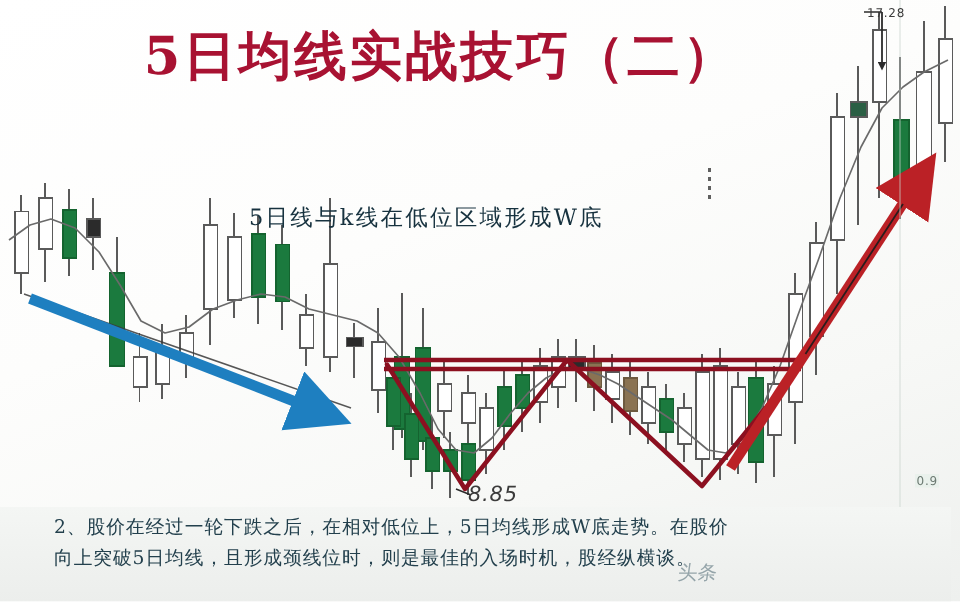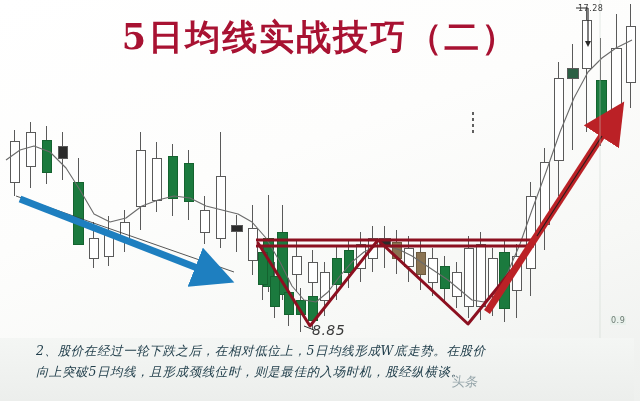--- a/index.html
+++ b/index.html
@@ -10,21 +10,21 @@
   }
   #page{
     position:relative;width:640px;height:401px;
     background:linear-gradient(160deg,#ffffff 0%,#fdfdfc 40%,#f7f8f6 72%,#eef0ee 100%);
   }
   
   #chart-area{position:absolute;left:0;top:0;width:640px;height:340px;}
   #chart-svg{position:absolute;left:0;top:0;}
   
   #title{
-    position:absolute;left:0;top:14px;width:640px;text-align:center;
+    position:absolute;left:0;top:14px;width:588px;text-align:center;
     font-size:35px;font-weight:bold;letter-spacing:2px;
     color:#a81232;
     font-family:"DejaVu Serif","Liberation Serif",serif;
     text-shadow:0 1px 0 rgba(255,255,255,.7);
     white-space:nowrap;
   }
   
   #subtitle{
     position:absolute;left:166px;top:136px;
     font-size:15px;color:#17323f;letter-spacing:1.5px;
@@ -37,21 +37,20 @@
     font-family:"DejaVu Sans","Liberation Sans",sans-serif;
     letter-spacing:.5px;white-space:nowrap;
   }
   #tag-high{left:578px;top:4px;}
   #tag-low{left:312px;top:322px;font-size:14px;font-style:italic;}
   #tag-right{left:610px;top:296px;color:#6c7a72;background:rgba(226,238,232,.55);padding:0 1px;margin-top:20px;}
   
   #caption{
     position:absolute;left:0;top:338px;width:634px;height:63px;
     background:linear-gradient(180deg,#f4f6f4 0%,#eceeec 100%);
-    font-style:italic;
   }
   .cap-line{
     position:absolute;font-size:12.5px;color:#23404d;letter-spacing:.6px;
     font-family:"DejaVu Serif","Liberation Serif",serif;white-space:nowrap;
   }
   #cap-line-1{left:36px;top:5px;}
   #cap-line-2{left:36px;top:26px;}
   #watermark{
     position:absolute;left:487px;top:372px;
     font-size:15px;color:#4d5a60;opacity:.78;
@@ -321,20 +320,21 @@
       <line x1="304" y1="326" x2="314" y2="330" stroke="#2b2b2b" stroke-width="1"></line>
 
       <line x1="600" y1="0" x2="600" y2="340" stroke="#c9d3cc" stroke-width="1" opacity="0.5"></line>
     </svg>
 
     <div id="crosshair-mark"></div>
   </div>
 
   <div id="title">5日均线实战技巧（二）</div>
 
+  <div id="subtitle">5日线与k线在低位区域形成W底</div>
 
   <div class="price-tag" id="tag-high">17.28</div>
   <div class="price-tag" id="tag-low">8.85</div>
   <div class="price-tag" id="tag-right">0.9</div>
 
   <div id="caption">
     <div class="cap-line" id="cap-line-1">2、股价在经过一轮下跌之后，在相对低位上，5日均线形成W底走势。在股价</div>
     <div class="cap-line" id="cap-line-2">向上突破5日均线，且形成颈线位时，则是最佳的入场时机，股经纵横谈。</div>
   </div>
 

